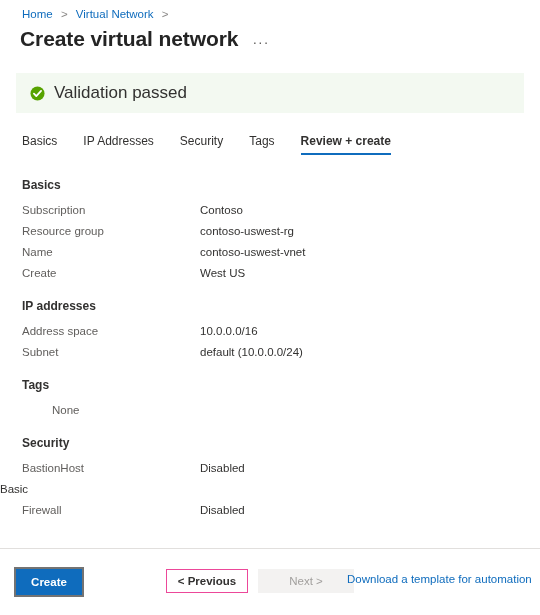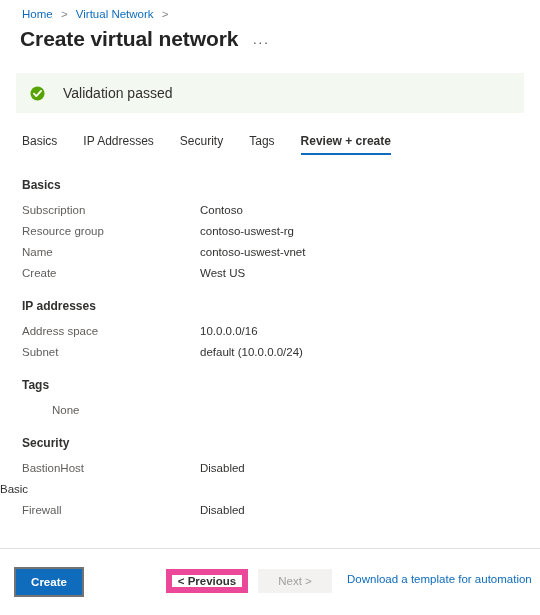--- a/index.html
+++ b/index.html
@@ -73,22 +73,22 @@
     align-items: center;
     box-sizing: border-box;
     padding-left: 14px;
   }
   .check-icon {
     width: 15px;
     height: 15px;
     flex: 0 0 auto;
   }
   .banner-text {
-    margin-left: 18px;
-    font-size: 14px;
+    margin-left: 9px;
+    font-size: 17px;
     color: #323130;
     line-height: 14px;
   }
 
   
   .tabs {
     position: absolute;
     left: 22px;
     top: 133px;
     display: flex;
@@ -198,34 +198,34 @@
     cursor: pointer;
     padding: 0;
   }
   .btn-prev {
     position: absolute;
     left: 166px;
     top: 2px;
     width: 82px;
     height: 24px;
     background: #ffffff;
-    border: 6px solid #ec4899;
+    border: 1px solid #ec4899;
     color: #323130;
     font-family: "Liberation Sans", sans-serif;
     font-size: 11.5px;
     font-weight: 700;
     cursor: pointer;
     padding: 0;
     box-sizing: border-box;
   }
   .btn-next {
     position: absolute;
     left: 258px;
     top: 2px;
-    width: 74px;
+    width: 96px;
     height: 24px;
     background: #f3f2f1;
     border: none;
     color: #a19f9d;
     font-family: "Liberation Sans", sans-serif;
     font-size: 11.5px;
     cursor: default;
     padding: 0;
     box-sizing: border-box;
   }

